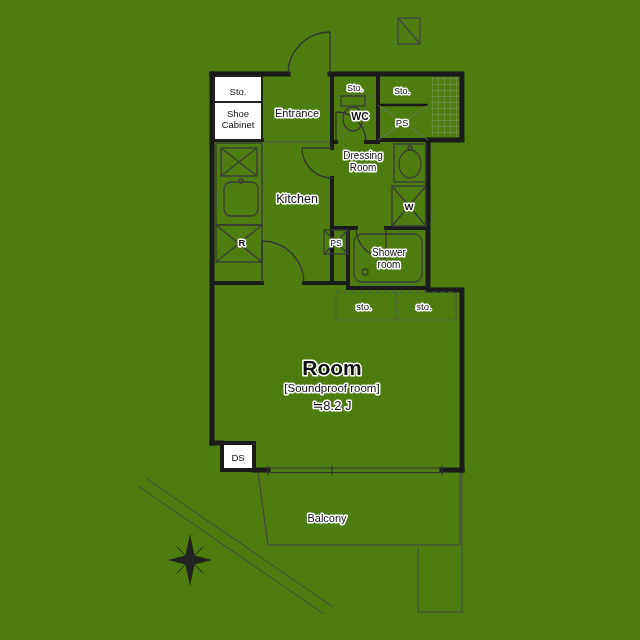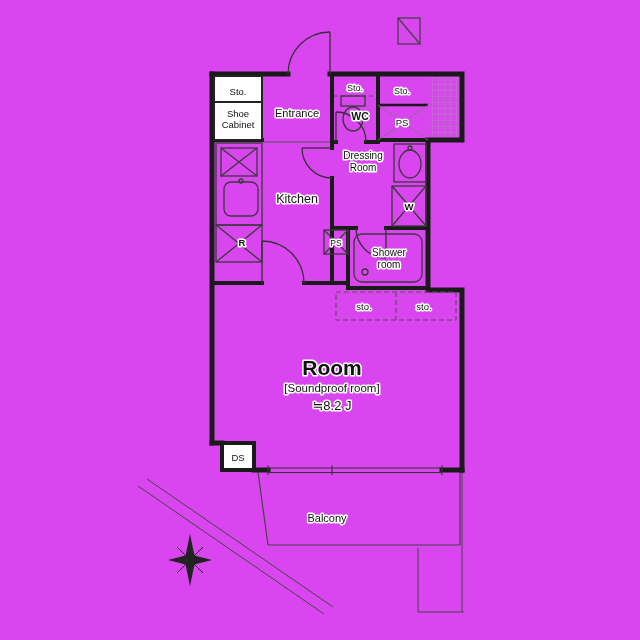--- a/index.html
+++ b/index.html
@@ -1,20 +1,20 @@
 <!DOCTYPE html>
 <html><head>
 <meta charset="utf-8">
 <title>Floor Plan</title>
 <style>
   html,body{margin:0;padding:0;background:#ffffff;}
   .canvas{
     position:relative;
     width:640px;height:640px;
-    background:#d946ef;
+    background:#4d7c0f;
     font-family:"Liberation Sans", sans-serif;
     overflow:hidden;
   }
   svg text{
     font-family:"Liberation Sans", sans-serif;
     fill:#111111;
     paint-order:stroke;
     stroke:#ffffff;
     stroke-width:3px;
     stroke-linejoin:round;

